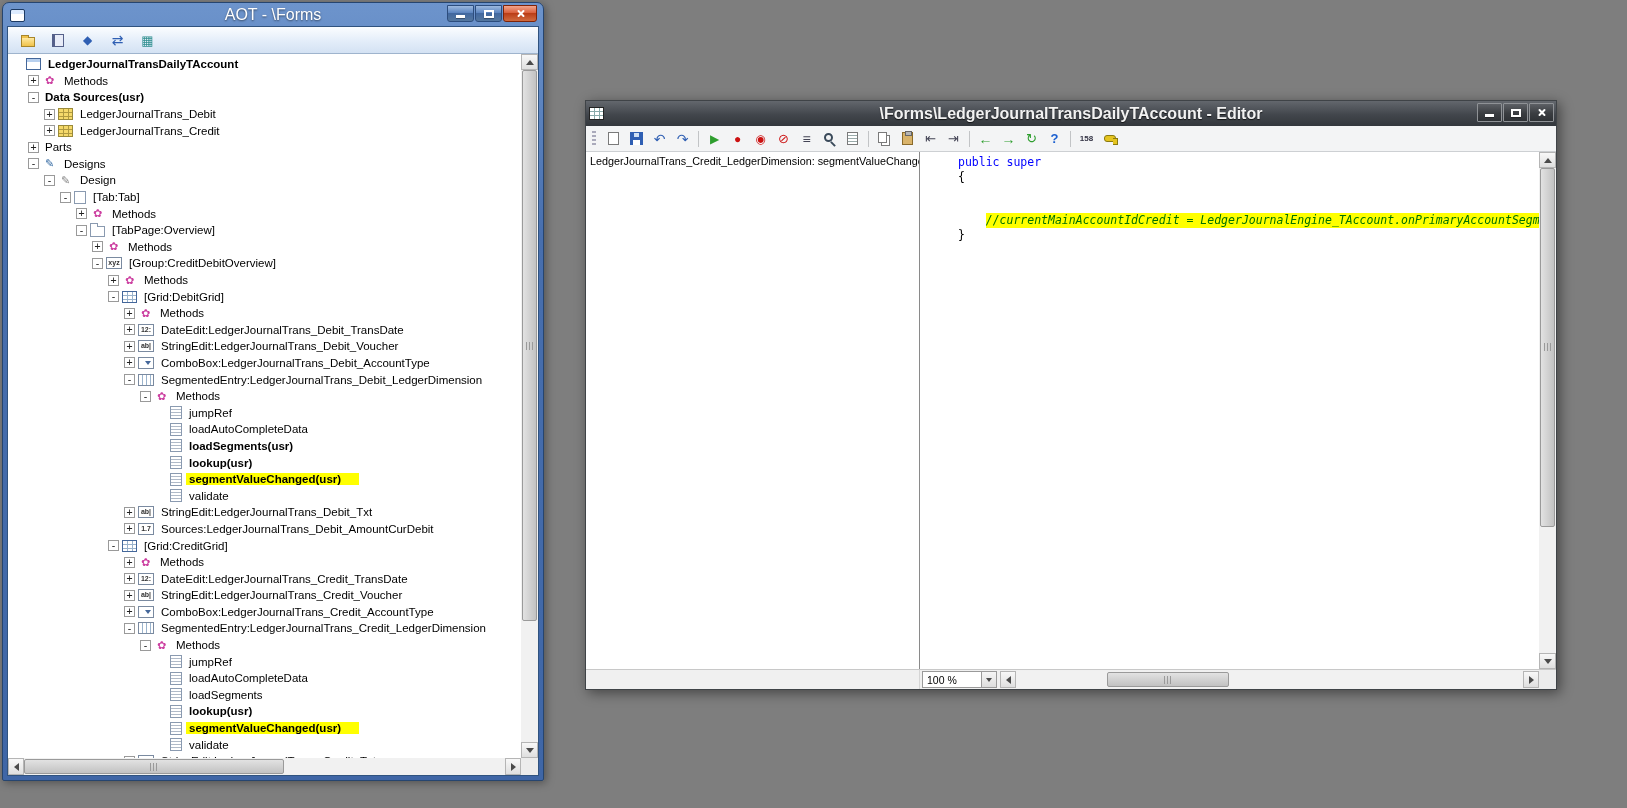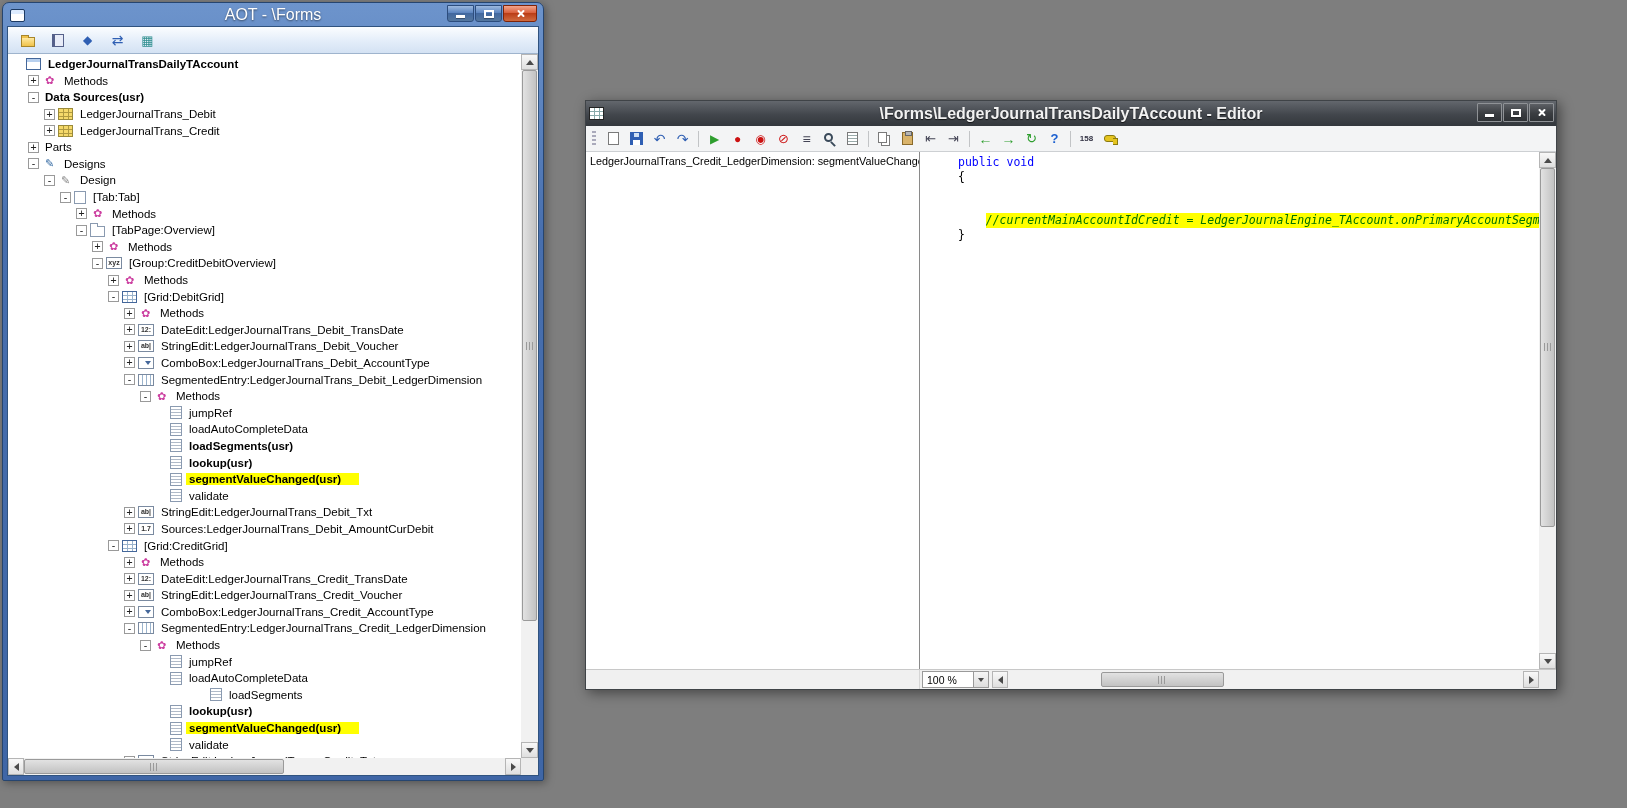--- a/index.html
+++ b/index.html
@@ -130,21 +130,21 @@
              font-size:11.5px;line-height:14.6px;padding-left:38px;}
   .c-kw{color:var(--kw,#0000ff);}
   .c-p{color:#000;}
   .c-cm{color:var(--cm,#007000);font-style:italic;}
   .code-line.hl .c-cm{background:var(--hl,#ffff00);}
   .code-line.hl .fill{flex:1;background:var(--hl,#ffff00);}
   .ed-vsb{width:17px;flex:none;}
   .ed-bottom{height:20px;flex:none;border-top:1px solid #c8c8c8;background:#f0f0f0;display:flex;align-items:stretch;}
   .pad-mlist{width:334px;flex:none;border-right:1px solid #d5d5d5;}
   .zoom{display:flex;align-items:center;margin:1px 3px 1px 2px;flex:none;}
-  .zoom-val{background:#fff;border:1px solid #9a9a9a;font-size:10.5px;padding:0 4px;height:17px;display:flex;align-items:center;width:52px;color:#000;}
+  .zoom-val{background:#fff;border:1px solid #9a9a9a;font-size:10.5px;padding:0 4px;height:17px;display:flex;align-items:center;width:60px;color:#000;}
   .zoom-dd{width:15px;height:17px;border:1px solid #9a9a9a;border-left:none;background:linear-gradient(#f6f6f6,#ddd);
            display:flex;align-items:center;justify-content:center;}
   .ed-hsb{flex:1;margin:1px 0;}
   .c17{width:17px;flex:none;}
 </style>
 </head>
 <body>
 
 <div class="desktop">
 
@@ -359,21 +359,21 @@
             <div class="tree-row" style="padding-left: 148px;">
               <span class="exp"></span>
               <span class="ti t-method"></span>
               <span class="tlabel">jumpRef</span>
             </div>
             <div class="tree-row" style="padding-left: 148px;">
               <span class="exp"></span>
               <span class="ti t-method"></span>
               <span class="tlabel">loadAutoCompleteData</span>
             </div>
-            <div class="tree-row" style="padding-left: 148px; margin-left: 40px;">
+            <div class="tree-row" style="padding-left: 148px;">
               <span class="exp"></span>
               <span class="ti t-method"></span>
               <span class="tlabel">loadSegments</span>
             </div>
             <div class="tree-row" style="padding-left: 148px;">
               <span class="exp"></span>
               <span class="ti t-method"></span>
               <span class="tlabel b">lookup(usr)</span>
             </div>
             <div class="tree-row" style="padding-left: 148px;">
@@ -475,21 +475,21 @@
         <span class="tb-btn" style="color: rgb(51, 51, 68); font-size: 8px; font-weight: bold;">158</span>
         <span class="tb-btn">
           <span class="shape s-key"></span>
         </span>
       </div>
     <div class="ed-main">
       <div class="mlist" id="mlist">
           <div class="mitem">LedgerJournalTrans_Credit_LedgerDimension: segmentValueChanged</div>
         </div>
       <div class="codewrap" id="code">
-          <div class="code-line"><span class="c-kw">public</span><span class="c-p"> </span><span class="c-kw">void</span></div>
+          <div class="code-line"><span class="c-kw">public</span><span class="c-p"> </span><span class="c-kw">super</span></div>
           <div class="code-line"><span class="c-p">{</span></div>
           <div class="code-line"><span class="c-p">&nbsp;</span></div>
           <div class="code-line"><span class="c-p">&nbsp;</span></div>
           <div class="code-line hl"><span class="c-p">    </span><span class="c-cm">//currentMainAccountIdCredit = LedgerJournalEngine_TAccount.onPrimaryAccountSegmen</span><span class="fill"></span></div>
           <div class="code-line"><span class="c-p">}</span></div>
         </div>
       <div class="sb sb-v ed-vsb">
         <div class="sb-btn">
             <span class="t-up"></span>
           </div>

